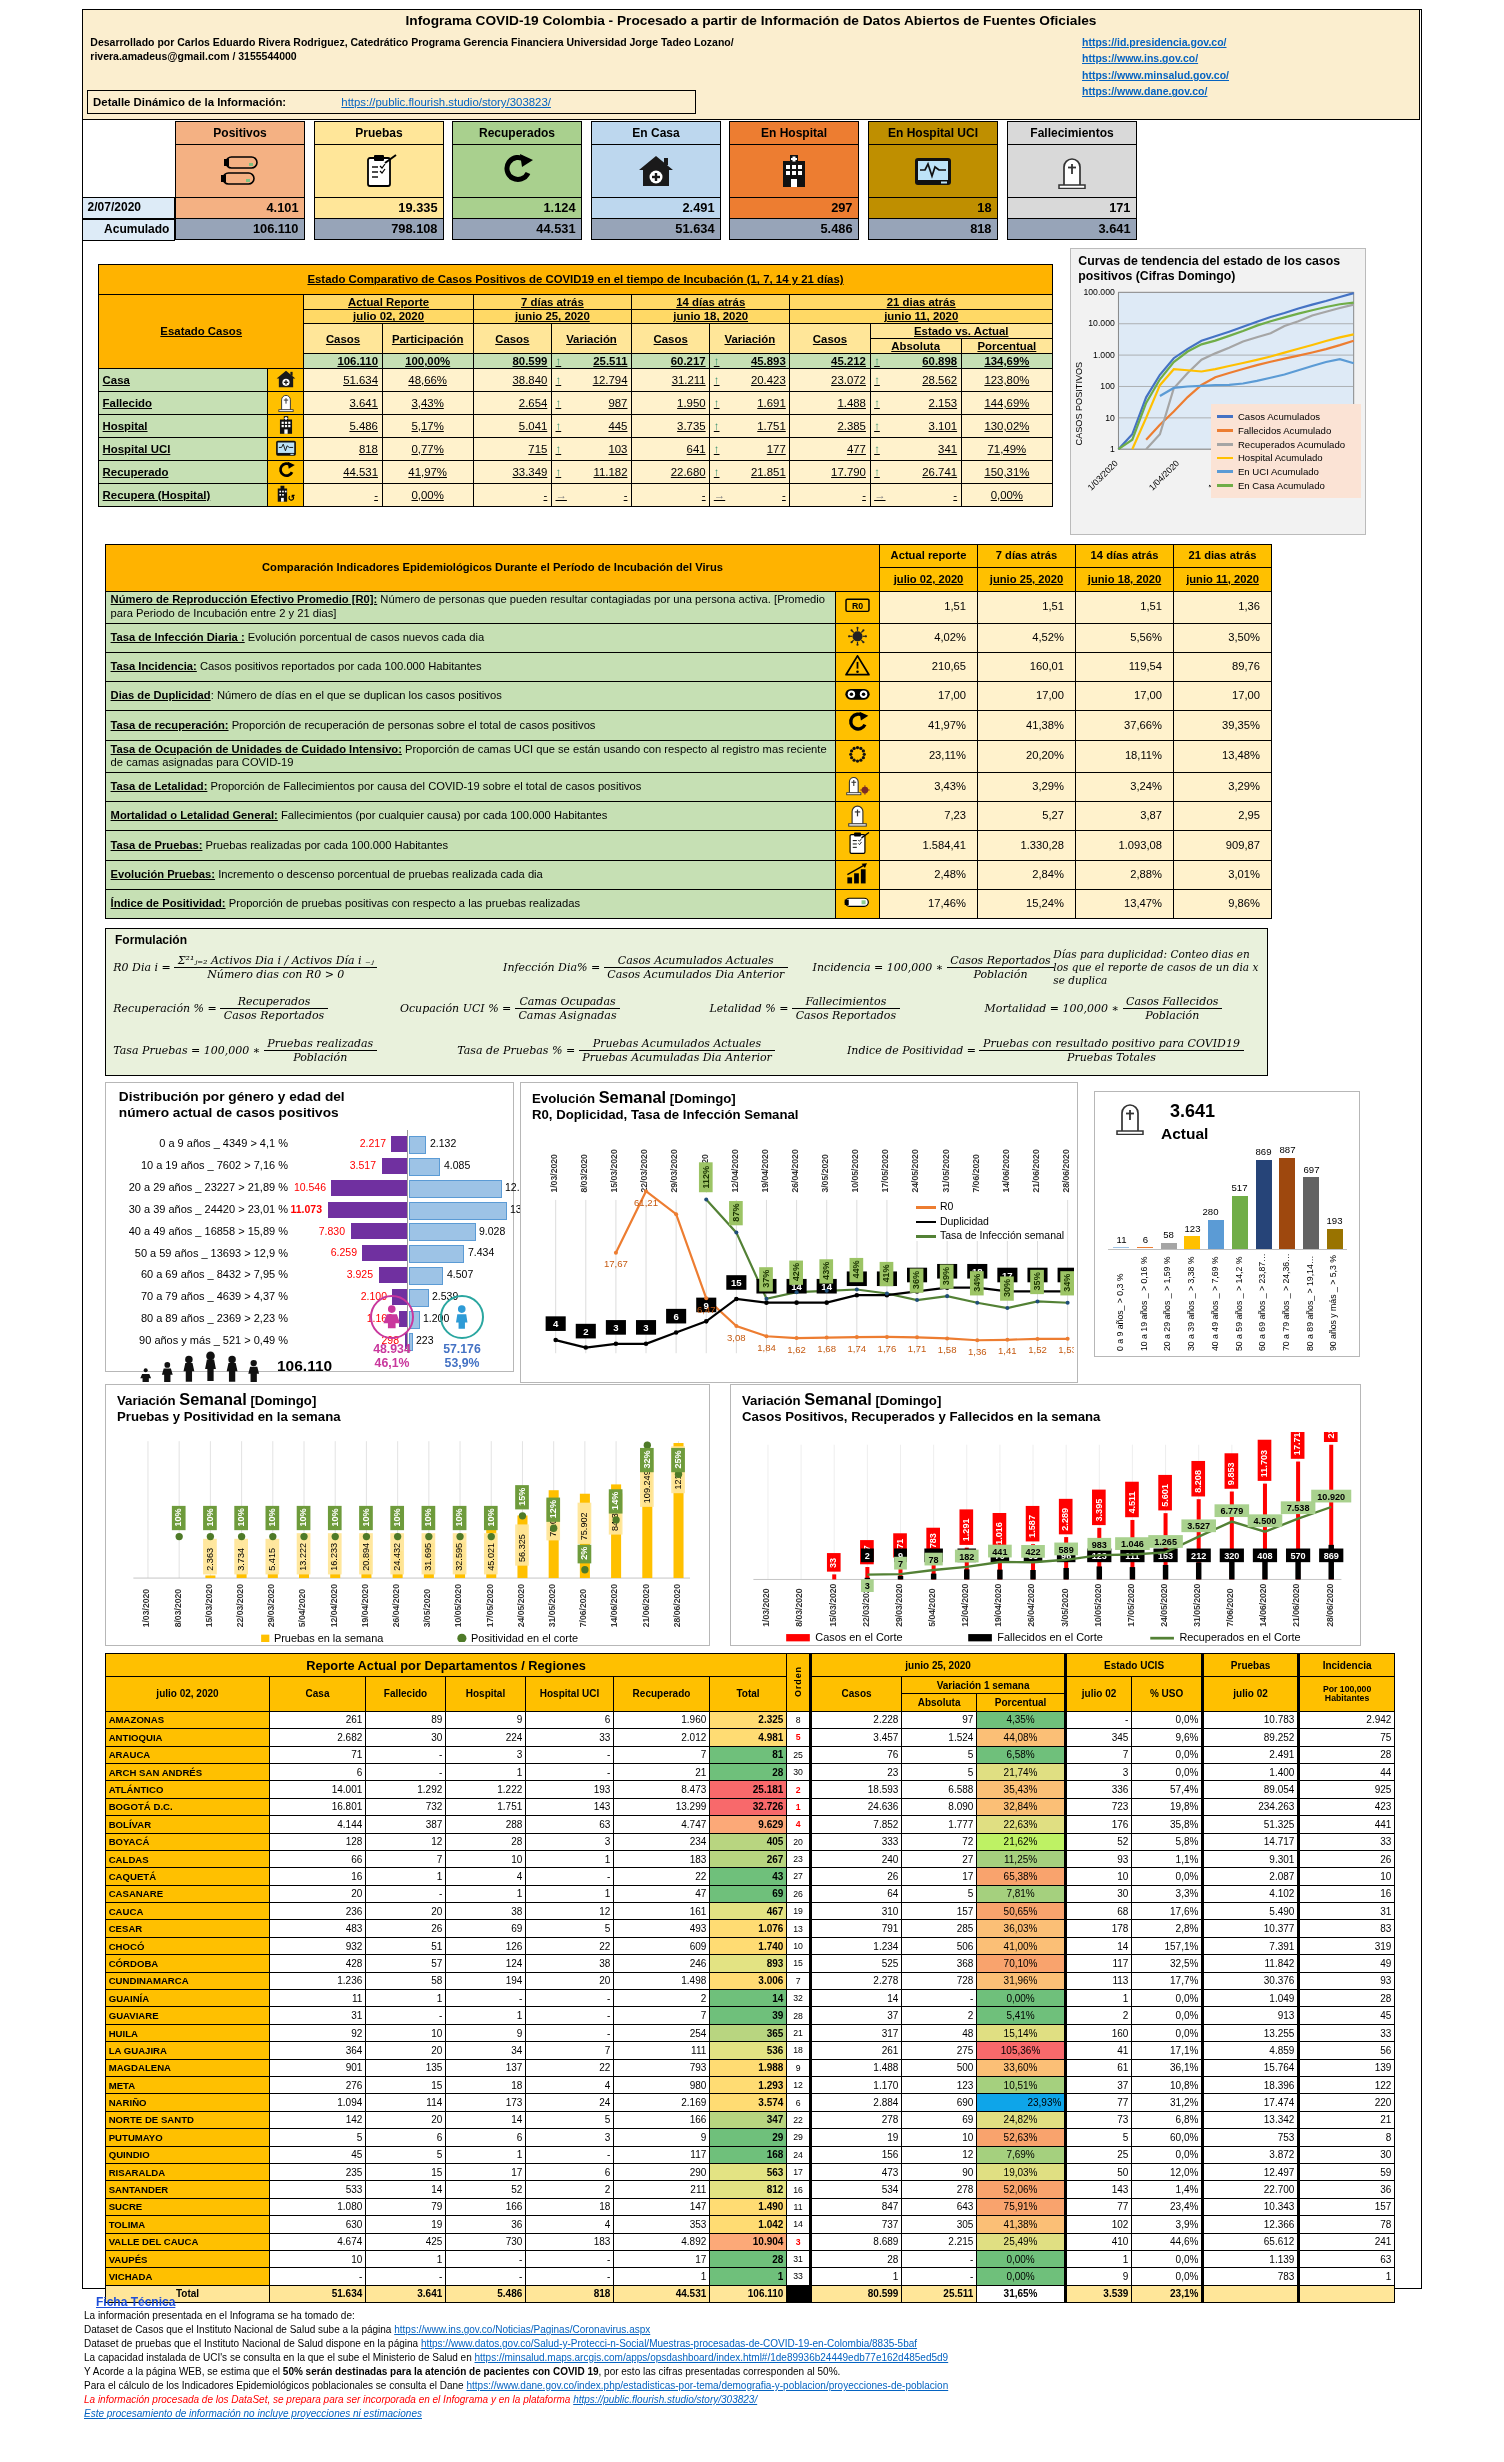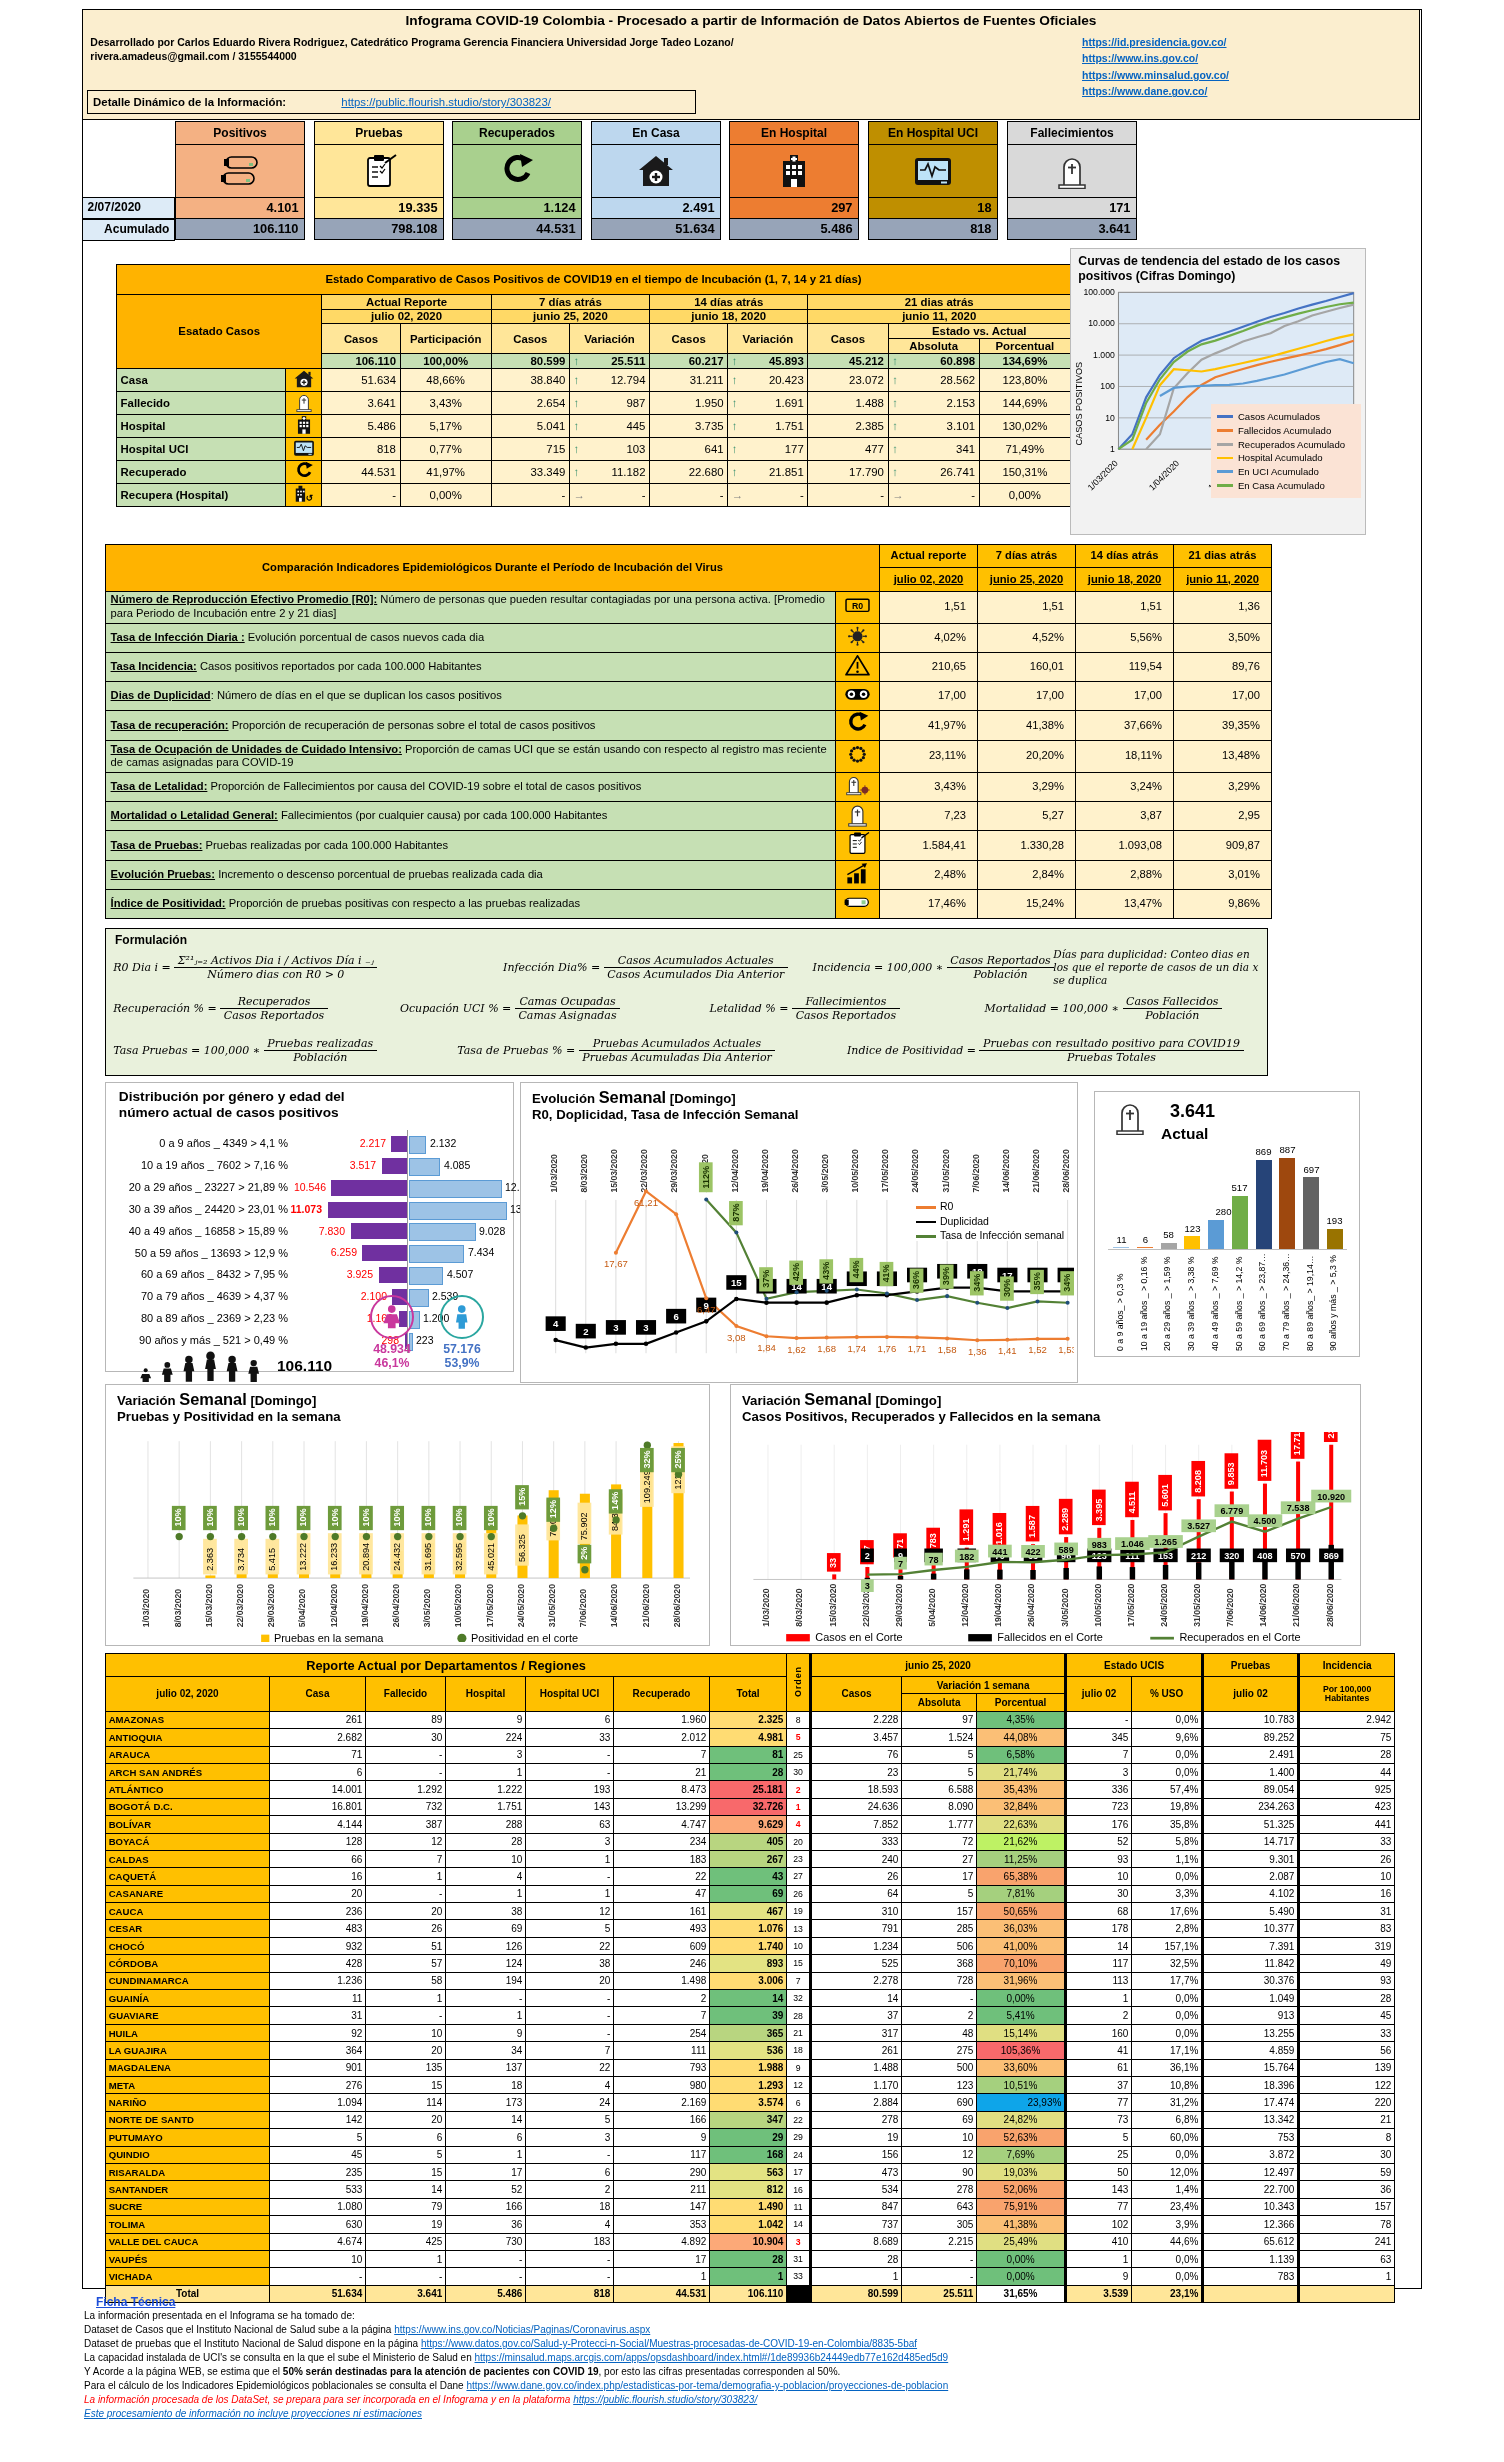--- a/index.html
+++ b/index.html
@@ -226,21 +226,21 @@
             <line x1="20" y1="11" x2="20" y2="21" stroke="#333" stroke-width="1.8"></line>
             <line x1="16" y1="14.5" x2="24" y2="14.5" stroke="#333" stroke-width="1.8"></line>
             <rect x="7" y="32" width="26" height="3.5" fill="#fff" stroke="#333" stroke-width="1.5"></rect>
           </svg>
         </div>
         <div class="card-v" style="background:#D9D9D9">171</div>
         <div class="card-a">3.641</div>
       </div>
     </div>
 
-  <div class="abs" id="comp" style="left:116px;top:264px;">
+  <div class="abs" id="comp" style="left:98px;top:264px;text-decoration:underline;">
       <table class="ctab" style="width:955px">
         <colgroup>
           <col style="width:169px">
           <col style="width:36px">
           <col style="width:78px">
           <col style="width:91px">
           <col style="width:78px">
           <col style="width:80px">
           <col style="width:78px">
           <col style="width:80px">
@@ -1121,21 +1121,21 @@
       <div class="abs" style="left:42px;top:155px;width:15.5px;height:1.4px;background:#ED7D31"></div>
       <div class="abs" style="left:36px;top:142px;width:29px;text-align:center;font-size:9.6px">6</div>
       <div class="vlabhtml" style="left:44px;top:259px;font-size:8.7px">10 a 19 años _ &gt; 0,16 %</div>
       <div class="abs" style="left:66px;top:151px;width:15.5px;height:6px;background:#A5A5A5"></div>
       <div class="abs" style="left:59px;top:137px;width:29px;text-align:center;font-size:9.6px">58</div>
       <div class="vlabhtml" style="left:67px;top:259px;font-size:8.7px">20 a 29 años _ &gt; 1,59 %</div>
       <div class="abs" style="left:89px;top:144px;width:15.5px;height:12.6px;background:#FFC000"></div>
       <div class="abs" style="left:83px;top:131px;width:29px;text-align:center;font-size:9.6px">123</div>
       <div class="vlabhtml" style="left:91px;top:259px;font-size:8.7px">30 a 39 años _ &gt; 3,38 %</div>
       <div class="abs" style="left:113px;top:128px;width:15.5px;height:29px;background:#5B9BD5"></div>
-      <div class="abs" style="left:114px;top:114px;width:29px;text-align:center;font-size:9.6px">280</div>
+      <div class="abs" style="left:101px;top:114px;width:29px;text-align:center;font-size:9.6px">280</div>
       <div class="vlabhtml" style="left:115px;top:259px;font-size:8.7px">40 a 49 años _ &gt; 7,69 %</div>
       <div class="abs" style="left:137px;top:104px;width:15.5px;height:53px;background:#70AD47"></div>
       <div class="abs" style="left:130px;top:90px;width:29px;text-align:center;font-size:9.6px">517</div>
       <div class="vlabhtml" style="left:139px;top:259px;font-size:8.7px">50 a 59 años _ &gt; 14,2 %</div>
       <div class="abs" style="left:161px;top:68px;width:15.5px;height:89px;background:#264478"></div>
       <div class="abs" style="left:154px;top:54px;width:29px;text-align:center;font-size:9.6px">869</div>
       <div class="vlabhtml" style="left:162px;top:259px;font-size:8.7px">60 a 69 años _ &gt; 23,87…</div>
       <div class="abs" style="left:184px;top:66px;width:15.5px;height:91px;background:#9E480E"></div>
       <div class="abs" style="left:178px;top:52px;width:29px;text-align:center;font-size:9.6px">887</div>
       <div class="vlabhtml" style="left:186px;top:259px;font-size:8.7px">70 a 79 años _ &gt; 24,36…</div>

